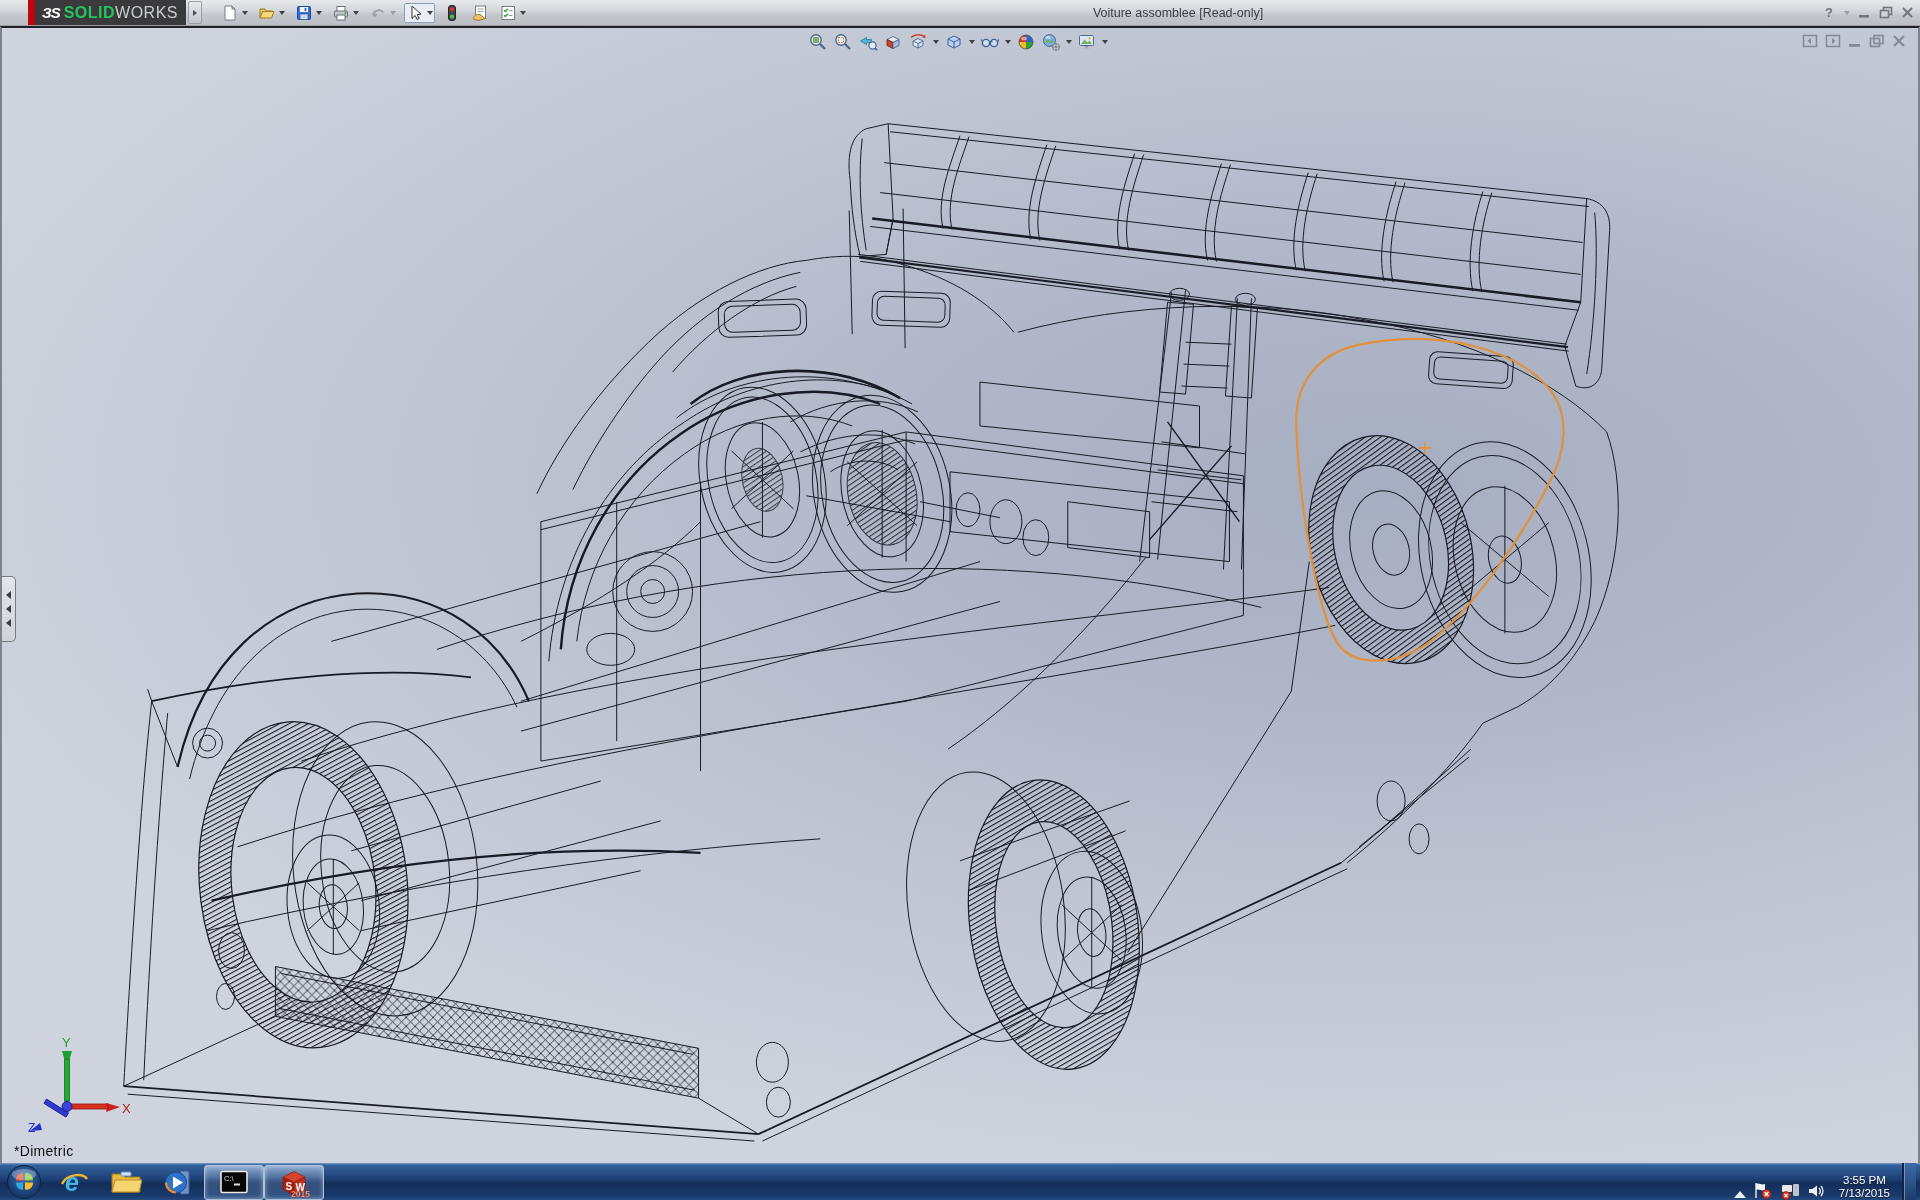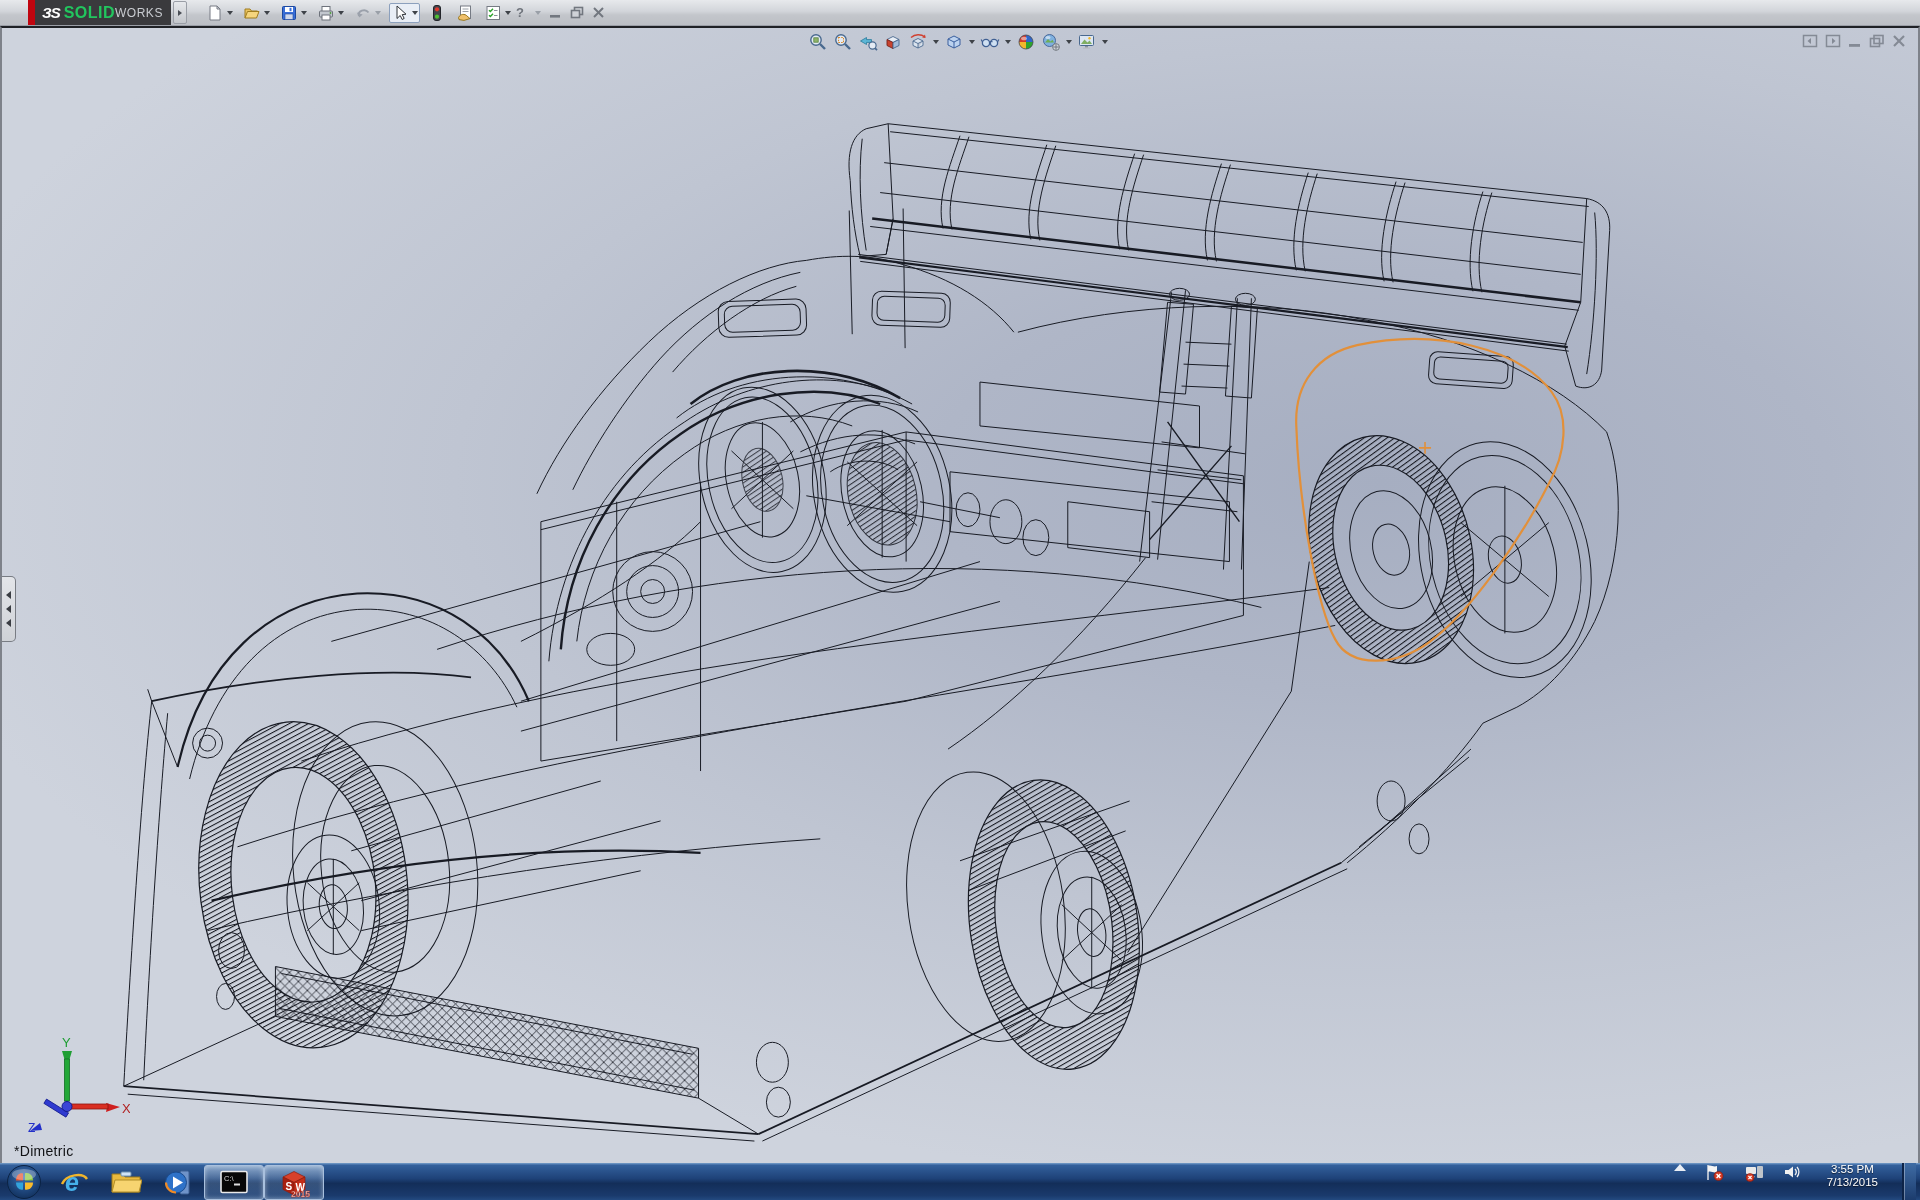--- a/index.html
+++ b/index.html
@@ -4,21 +4,21 @@
 <style>
   html,body{margin:0;padding:0;}
   body{width:1920px;height:1200px;overflow:hidden;font-family:"Liberation Sans",sans-serif;background:#b9c0cf;position:relative;}
 
   
   #titlebar{height:25px;background:linear-gradient(#e7e9ec,#d2d5da 45%,#c3c6cb 60%,#bcbfc5);display:flex;align-items:center;position:relative;border-bottom:1px solid #9a9ea6;padding-left:28px;}
   .logo{height:25px;background:#3a3a3d;display:flex;align-items:center;padding-right:8px;}
   .logo-red{width:7px;height:25px;background:#c0050f;margin-right:7px;}
   .logo-mark{color:#fff;font-size:15px;font-style:italic;font-weight:bold;margin-right:4px;letter-spacing:-1px;}
   .logo-bold{color:#22c55e;font-weight:bold;font-size:16px;letter-spacing:.5px;}
-  .logo-light{color:#c9ccd1;font-size:12px;letter-spacing:.5px;}
+  .logo-light{color:#c9ccd1;font-size:16px;letter-spacing:.5px;}
   .logo-expand{width:12px;height:21px;margin-left:2px;background:linear-gradient(#e7e9ec,#c3c6cb);border:1px solid #9a9ea6;border-radius:2px;display:flex;align-items:center;justify-content:center;}
   .logo-expand:after{content:"";border-left:4px solid #4a4e55;border-top:3px solid transparent;border-bottom:3px solid transparent;}
   #std-toolbar{display:flex;align-items:center;margin-left:14px;}
   .tb-item{display:flex;align-items:center;padding:1px 2px;margin:0 3px;border-radius:2px;}
   .tb-item.pressed{background:#e9eef6;border:1px solid #8ca0bd;padding:0 1px;}
   .dd{width:0;height:0;border-left:3.5px solid transparent;border-right:3.5px solid transparent;border-top:4px solid #3e4248;margin-left:3px;}
   .dd.dim{border-top-color:#9aa0a8;}
   .win-title{flex:1;text-align:center;font-size:12.5px;color:#3a3d42;white-space:nowrap;}
   #win-buttons{display:flex;align-items:center;margin-right:6px;gap:8px;}
   .wb{color:#6f747c;font-size:13px;font-weight:bold;line-height:25px;cursor:default;}
@@ -44,21 +44,21 @@
   
   #triad{position:absolute;left:8px;bottom:30px;}
   #view-label{position:absolute;left:12px;bottom:4px;font-size:14px;font-weight:normal;color:#101114;letter-spacing:.3px;}
 
   
   #taskbar{position:absolute;left:0;right:0;bottom:0;height:37px;background:linear-gradient(180deg,#7aa1cc 0%,#34movie 0) ;background:linear-gradient(180deg,#6f9ac8 0%,#2e5globe 0);}
   #taskbar{background:linear-gradient(180deg,#79a0cb 0%,#33609c 6%,#1e4278 42%,#132e59 55%,#1a3a6c 88%,#234a80 100%);display:flex;align-items:center;}
   #start-button{width:48px;height:37px;display:flex;align-items:center;justify-content:center;}
   .tb-app{width:52px;height:37px;display:flex;align-items:center;justify-content:center;}
   .tb-app.active{width:58px;height:33px;margin-top:2px;border:1px solid #a9c0dd;border-radius:3px;background:linear-gradient(180deg,rgba(225,238,250,.5),rgba(150,182,218,.28) 45%,rgba(92,128,172,.3));box-shadow:inset 0 0 5px rgba(255,255,255,.45);}
-  #tray{margin-left:auto;display:flex;align-items:flex-start;gap:18px;padding-right:4px;height:37px;}
+  #tray{margin-left:auto;display:flex;align-items:flex-end;gap:6px;padding-right:4px;height:37px;}
   .tray-icon{display:flex;align-items:center;justify-content:center;}
   #clock{color:#fff;font-size:11.5px;line-height:13px;text-align:center;text-shadow:0 1px 1px rgba(0,0,0,.6);padding:0 6px;}
   #show-desktop{width:12px;height:37px;background:linear-gradient(180deg,#3f6ca5,#1c3c6d);border-left:2px solid #0d2347;box-shadow:inset 1px 0 0 rgba(255,255,255,.35);}
 
   svg text{font-family:"Liberation Sans",sans-serif;}
 </style>
 </head>
 <body>
 
 <div id="titlebar">
@@ -136,20 +136,21 @@
           <rect x="3" y="2.5" width="12.5" height="13" fill="#ffffff" stroke="#767b84"></rect>
           <path d="M5,6.2 l1.4,1.4 L9,4.8" fill="none" stroke="#2da32d" stroke-width="1.4"></path>
           <line x1="10" y1="6.5" x2="13.5" y2="6.5" stroke="#8a909a"></line>
           <path d="M5,11.2 l1.4,1.4 L9,9.8" fill="none" stroke="#2da32d" stroke-width="1.4"></path>
           <line x1="10" y1="11.5" x2="13.5" y2="11.5" stroke="#8a909a"></line>
         </svg>
       <span class="dd"></span>
     </div>
   </div>
 
+  <div class="win-title">Voiture assomblee [Read-only]</div>
 
   <div id="win-buttons">
     <span class="wb">?</span>
     <span class="dd dim"></span>
     <span class="wb">
         <svg width="13" height="13">
           <rect x="1" y="9" width="10" height="2.6" fill="#72777f"></rect>
         </svg>
       </span>
     <span class="wb">

